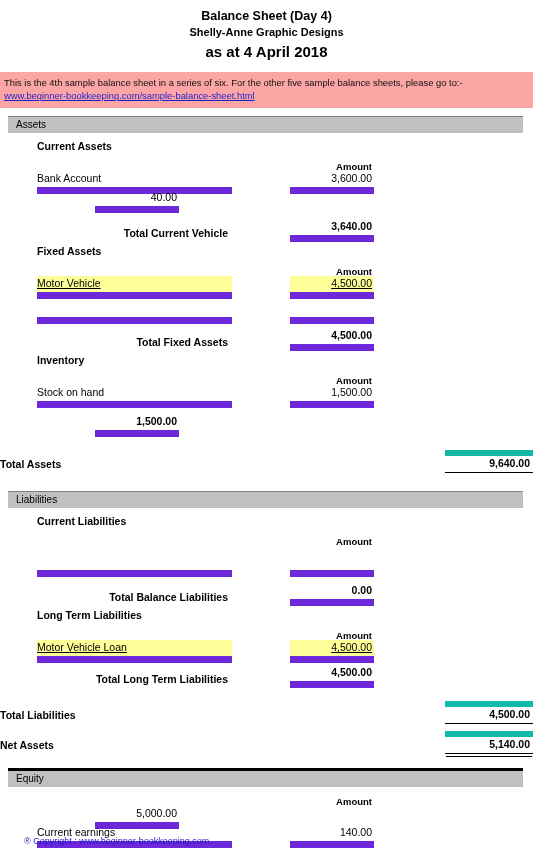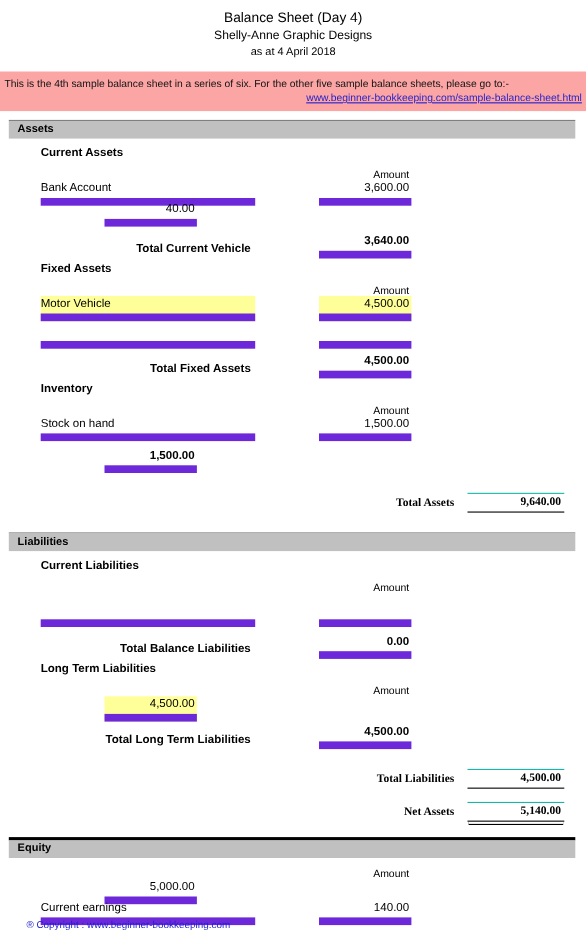--- a/index.html
+++ b/index.html
@@ -15,52 +15,51 @@
     position: relative;
     overflow: hidden;
   }
 
   
   .title-block {
     text-align: center;
     padding-top: 7px;
   }
   .title-line {
-    font-weight: normal;
+    font-weight: bold;
     line-height: 1.45;
   }
   .title-1 { font-size: 12.5px; }
   .title-2 { font-size: 11px; }
-  .title-3 { font-size: 10px; }
+  .title-3 { font-size: 15px; }
 
   
   .info-banner {
     margin-top: 9px;
     background: #fca5a5;
     padding: 4px 4px 5px 4px;
     font-size: 9.4px;
     line-height: 1.45;
     color: #111111;
   }
   .info-link {
     display: block;
     color: #1f1fcc;
     text-decoration: underline;
     font-size: 9.4px;
-    text-align: right;
   }
 
   
   .section-bar {
     background: #c0c0c0;
     height: 16px;
     margin-left: 8px;
     margin-right: 10px;
     font-size: 10px;
-    font-weight: bold;
+    font-weight: normal;
     line-height: 16px;
     padding-left: 8px;
     box-sizing: border-box;
   }
   .rule-thin {
     height: 1px;
     background: #7f7f7f;
     margin: 0 10px 0 8px;
   }
   .rule-thick {
@@ -100,68 +99,67 @@
   .subhead {
     font-size: 10.5px;
     font-weight: bold;
     padding-left: 37px;
     height: 19px;
     line-height: 19px;
   }
   .amount-head {
     font-size: 9.5px;
     color: #000000;
-    font-weight: normal;
+    font-weight: bold;
   }
 
   
   .total-label {
     font-weight: bold;
     text-align: right;
     padding-right: 4px;
   }
   .total-amount { font-weight: bold; }
 
   
   .grand-row {
     display: flex;
     align-items: flex-end;
-    justify-content: flex-end;
+    justify-content: space-between;
     height: 22px;
-    padding-right: 20px;
-    box-sizing: border-box;
-    font-family: Liberation Serif, serif;
+    padding-right: 0;
+    box-sizing: border-box;
   }
   .grand-label {
     font-size: 10.5px;
     font-weight: bold;
     padding-right: 12px;
     padding-bottom: 1px;
     line-height: 15px;
   }
   .grand-amount {
     width: 88px;
     text-align: right;
     font-size: 10.5px;
     font-weight: bold;
     line-height: 15px;
     padding-right: 3px;
     padding-bottom: 1px;
     box-sizing: border-box;
-    border-top: 1px solid #14b8a6;
+    border-top: 6px solid #14b8a6;
     border-bottom: 1px solid #000000;
   }
   .grand-amount.dbl {
     border-bottom: 1px solid #000000;
     box-shadow: 0 3px 0 -1px #ffffff, 0 4px 0 -1px #000000;
   }
 
   
   .hl .cell-label,
-  .hl .cell-amount { background: #ffff99; }
+  .hl .cell-amount { background: #ffff99; text-decoration: underline; }
   .hl .cell-gap { background: #ffff99; }
 
   
   .footer {
     position: absolute;
     left: 24px;
     bottom: 10px;
     font-size: 9px;
     color: #1f1fcc;
   }
@@ -301,20 +299,21 @@
 
 <div class="subhead">Long Term Liabilities</div>
 
 <div class="row">
   <div class="cell-label"></div>
   <div class="cell-gap"></div>
   <div class="cell-amount amount-head">Amount</div>
 </div>
 
 <div class="row hl">
+  <div class="cell-label ul">Motor Vehicle Loan</div>
   <div class="cell-gap"></div>
   <div class="cell-amount ul">4,500.00</div>
 </div>
 
 <div class="spacer-6"></div>
 <div class="row">
   <div class="cell-label total-label">Total Long Term Liabilities</div>
   <div class="cell-gap"></div>
   <div class="cell-amount total-amount ul">4,500.00</div>
 </div>

